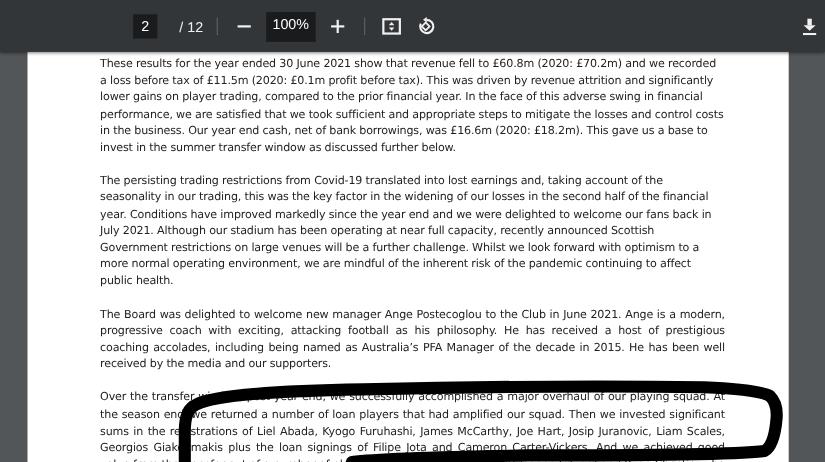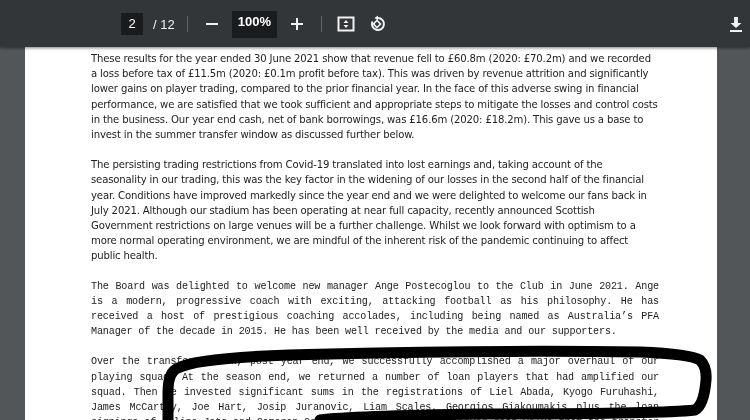--- a/index.html
+++ b/index.html
@@ -13,43 +13,43 @@
       background: #323639; color: #f1f1f1;
       box-shadow: 0 1px 3px rgba(0,0,0,0.5);
       z-index: 5;
     }
     .tb-group { position: absolute; top: 12px; display: flex; align-items: center; height: 24px; }
     .page-input {
       width: 22px; height: 22px; background: #191b1c; color: #fff; border: none;
       font-family: "Liberation Sans", sans-serif; font-size: 13px; text-align: center;
       padding: 0; line-height: 22px;
     }
-    .page-total { font-size: 13px; margin-left: 10px; color: #f1f1f1; }
+    .page-total { font-size: 13px; margin-left: 20px; color: #f1f1f1; }
     .sep { width: 1px; height: 16px; background: #5f6368; margin: 0 12px; }
     .icon-btn {
       width: 24px; height: 24px; display: flex; align-items: center; justify-content: center;
       color: #f1f1f1; cursor: pointer;
     }
     .zoom-box {
       height: 27px; padding: 0 6px; background: #191b1c; color: #fff;
-      font-size: 13px; line-height: 22px; font-weight: bold; margin: 0 8px;
+      font-size: 13px; line-height: 22px; font-weight: normal; margin: 0 8px;
     }
     .download { position: absolute; right: 2px; top: 12px; }
     .page {
       position: absolute; left: 25px; top: 47px; width: 692px; height: 380px;
       background: #ffffff; z-index: 1;
     }
     .doc {
       position: absolute; left: 66px; top: 4px; width: 580px;
       font-family: "DejaVu Sans", sans-serif; font-size: 10.1px; color: #222;
       line-height: 15.2px;
       letter-spacing: -0.15px;
     }
     .doc p { margin: 0 12px 15px 0; }
-    .doc p.justify { text-align: justify; font-family: Liberation Mono, monospace; }
+    .doc p.justify { text-align: justify; }
     .annotation {
       position: absolute; left: 0; top: 0; width: 750px; height: 420px;
       pointer-events: none; z-index: 3;
     }
   </style>
 </head>
 <body>
 
 <div class="toolbar">
   <div class="tb-group" style="left:121px;">

